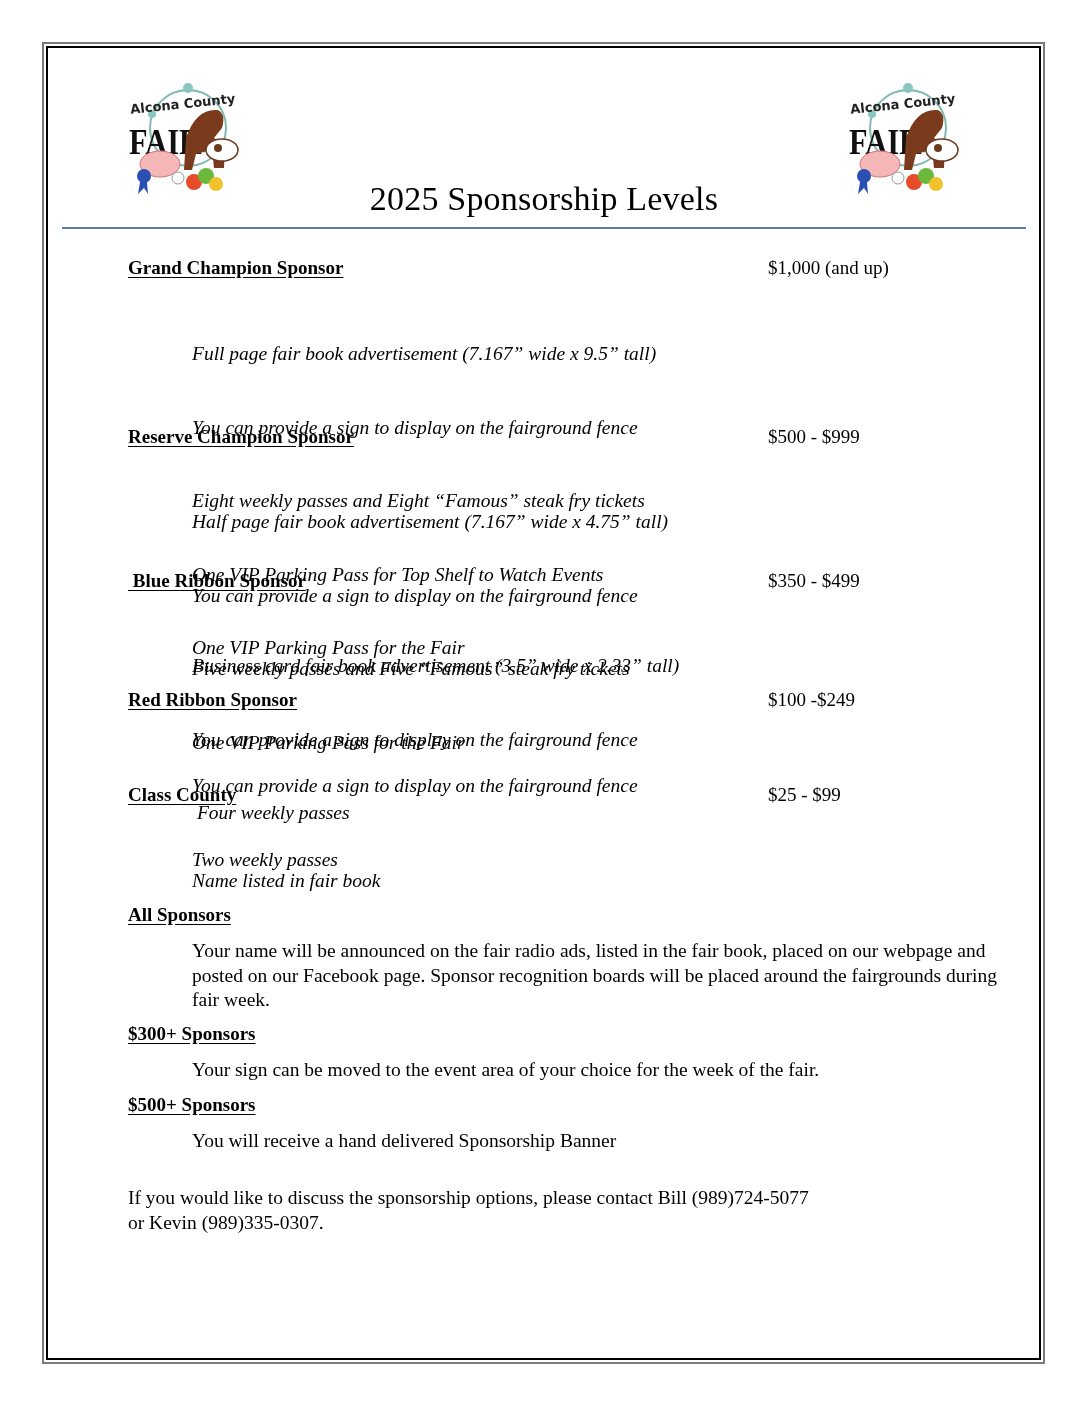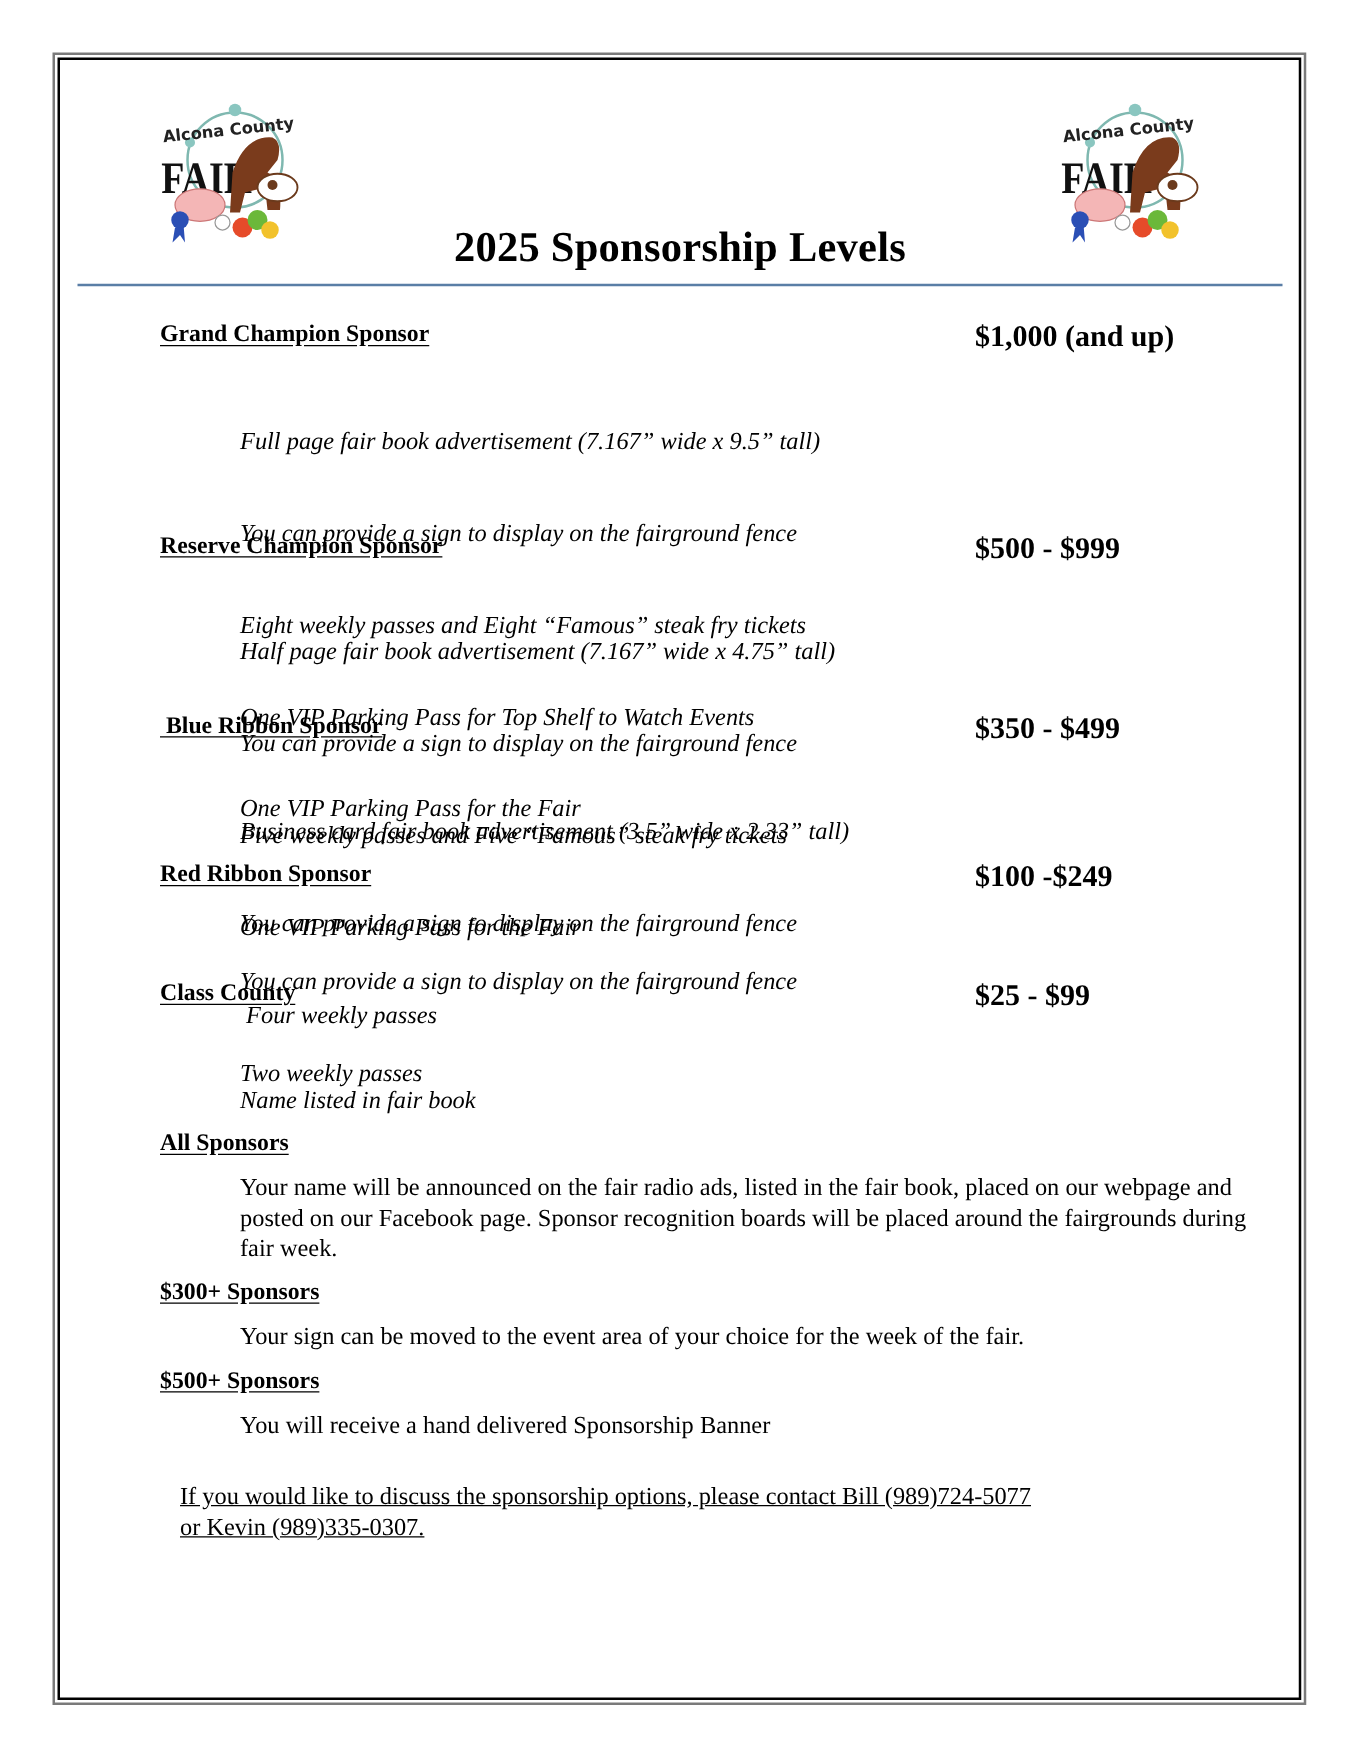--- a/index.html
+++ b/index.html
@@ -35,21 +35,21 @@
       height: 118px;
     }
     .logo-left { left: 126px; top: 78px; }
     .logo-right { left: 846px; top: 78px; }
     .page-title {
       position: absolute;
       left: 0; right: 0;
       top: 180px;
       text-align: center;
       font-size: 34px;
-      font-weight: bold;
+      font-weight: normal;
       letter-spacing: 0.2px;
     }
     .title-rule {
       position: absolute;
       left: 62px;
       top: 227px;
       width: 964px;
       height: 2px;
       background: #5a7ea6;
     }
@@ -58,47 +58,45 @@
       left: 128px;
       font-size: 19px;
       font-weight: bold;
       text-decoration: underline;
       text-underline-offset: 3px;
       white-space: pre;
     }
     .price {
       position: absolute;
       left: 768px;
-      font-size: 24px;
-      font-weight: bold;
+      font-size: 19px;
+      font-weight: normal;
       white-space: pre;
-      margin-left: 12px;
     }
     .bullets {
       position: absolute;
       left: 192px;
       font-size: 19.5px;
       line-height: 24.5px;
       white-space: pre;
       font-style: italic;
     }
     .para {
       position: absolute;
       left: 192px;
       width: 820px;
       font-size: 19.5px;
       line-height: 24.5px;
     }
     .contact {
       position: absolute;
-      left: 144px;
+      left: 128px;
       width: 780px;
       font-size: 19.5px;
       line-height: 25px;
-      text-decoration: underline;
     }
   </style>
 </head>
 <body>
 
 <div class="frame-outer"></div>
 <div class="frame-inner"></div>
 
 <svg class="logo logo-left" viewBox="0 0 120 118">
   <circle cx="62" cy="50" r="38" fill="none" stroke="#7fb8b0" stroke-width="2"></circle>

